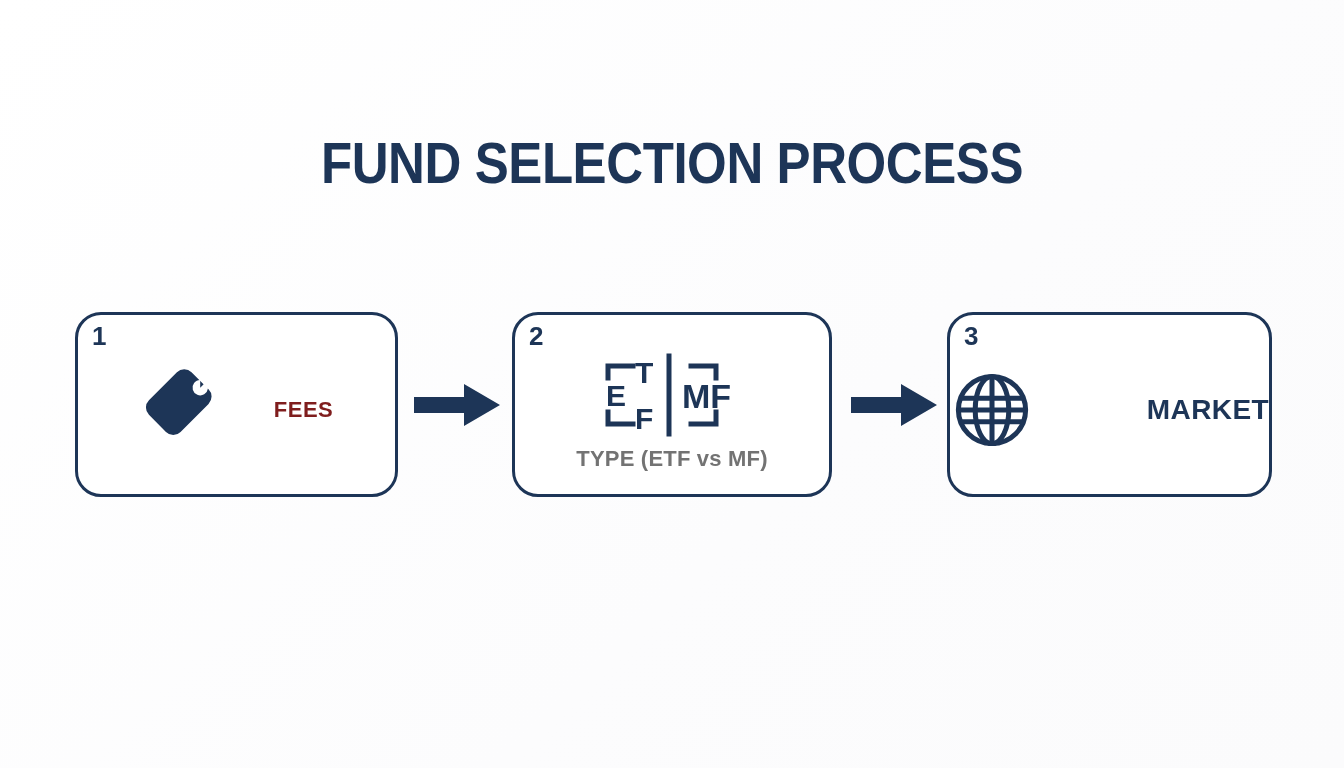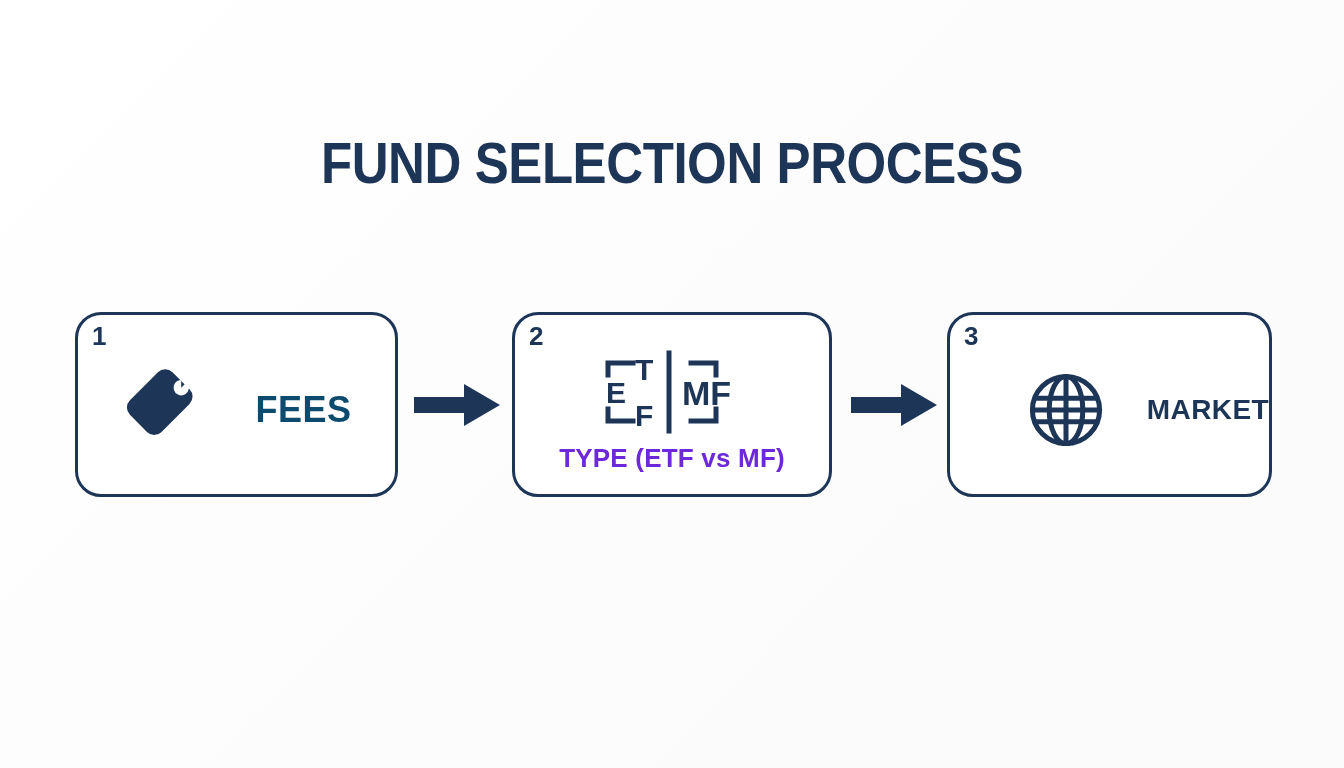--- a/index.html
+++ b/index.html
@@ -78,56 +78,56 @@
     inset: 0;
     display: flex;
     align-items: center;
     justify-content: center;
     gap: 48px;
     padding-top: 10px;
     box-sizing: border-box;
   }
   .tag-icon { width: 86px; height: 86px; flex: none; }
   .card1-label {
-    font-size: 36px;
-    font-weight: 700;
-    color: #0c4a6e;
+    font-size: 22px;
+    font-weight: 700;
+    color: #7f1d1d;
     letter-spacing: 0.5px;
     font-family: "Liberation Sans", sans-serif;
   }
 
   
   .card2-body {
     position: absolute;
     inset: 0;
     display: flex;
     flex-direction: column;
     align-items: center;
     justify-content: center;
     gap: 8px;
     padding-top: 14px;
     box-sizing: border-box;
   }
   .etf-mf-icon { width: 172px; height: 86px; flex: none; }
   .card2-label {
-    font-size: 26px;
-    font-weight: 700;
-    color: #6d28d9;
+    font-size: 22px;
+    font-weight: 700;
+    color: #737373;
     letter-spacing: 0.2px;
     white-space: nowrap;
     font-family: "Liberation Sans", sans-serif;
   }
 
   
   .card3-body {
     position: absolute;
     inset: 0;
     display: flex;
     align-items: center;
-    justify-content: flex-end;
+    justify-content: space-between;
     gap: 39px;
     padding-top: 10px;
     box-sizing: border-box;
   }
   .globe-icon { width: 84px; height: 84px; flex: none; }
   .card3-text {
     display: flex;
     flex-direction: column;
     align-items: center;
     line-height: 1.12;

